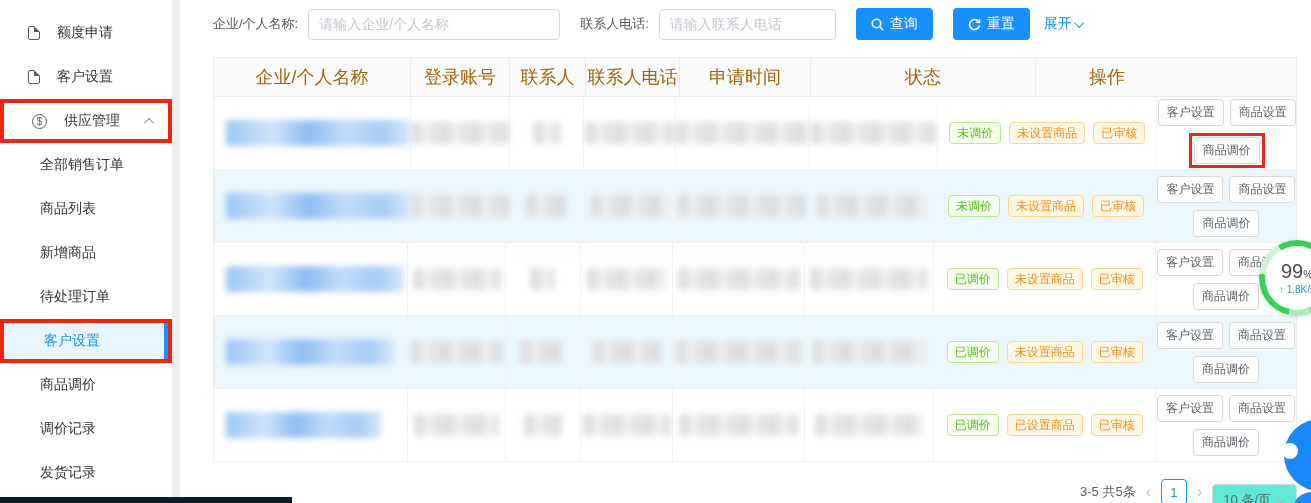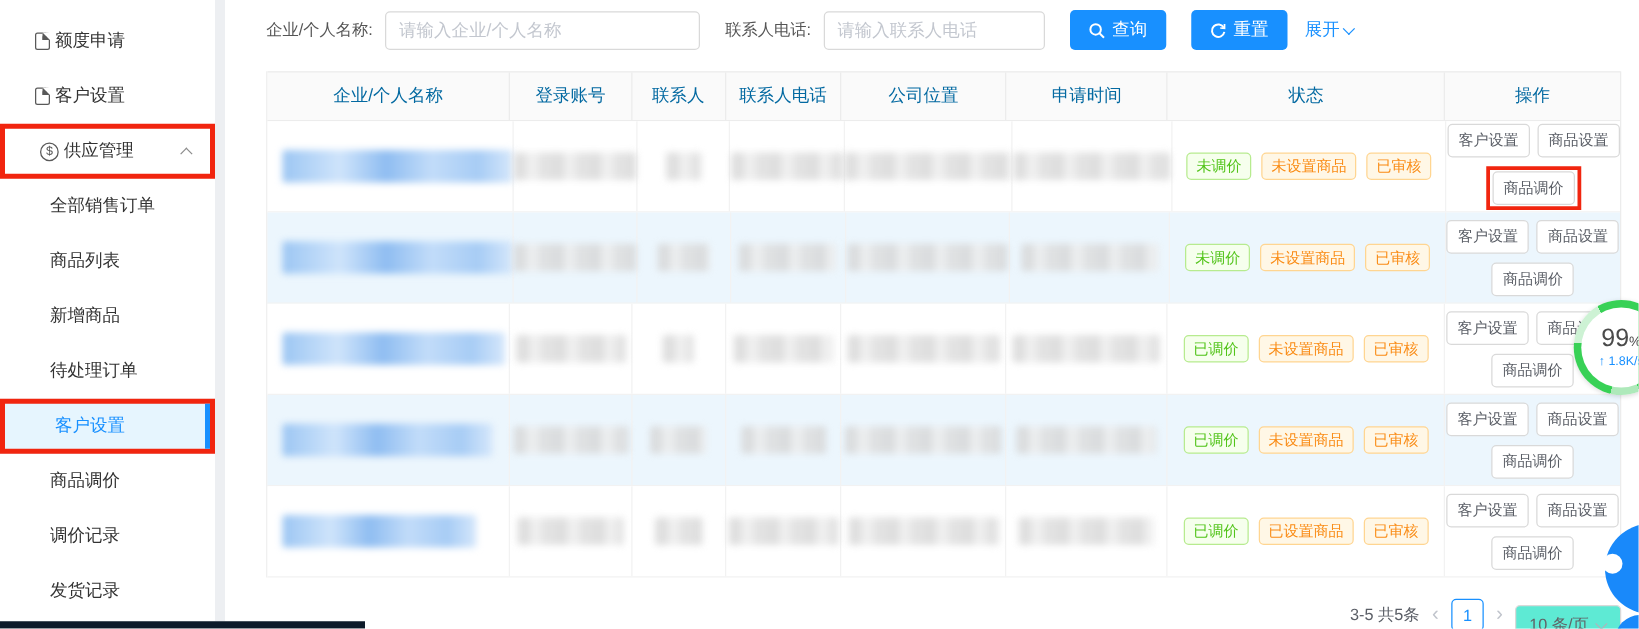--- a/index.html
+++ b/index.html
@@ -6,21 +6,21 @@
   html,body { background:#fff; }
   body { font-family:"Liberation Sans","DejaVu Sans",sans-serif; }
   .page { position:relative; width:1311px; height:503px; overflow:hidden; background:#fff; }
 
   
   .sidebar { position:absolute; left:0; top:0; width:172px; height:497px; background:#fff; }
   .menu { padding-top:11px; }
   .side-item { position:relative; height:44px; display:flex; align-items:center; font-size:14px; color:#333; cursor:pointer; }
   .side-item.parent { padding-left:28px; }
   .side-item.sub { padding-left:40px; }
-  .side-item .side-label { margin-left:4px; }
+  .side-item .side-label { margin-left:17px; }
   .side-item.sub .side-label { margin-left:0; }
   .side-item.active { background:#e6f5fe; color:#1890ff; }
   .side-item.active::after { content:''; position:absolute; right:0; top:0; width:4px; height:100%; background:#1890ff; }
   .side-item.annotated { border:4px solid #f1250f; }
   .side-icon { display:inline-flex; align-items:center; justify-content:center; }
   .icon-doc { width:12px; height:14px; border:1px solid #595959; border-radius:2px; position:relative; background:#fff; }
   .icon-doc::after { content:''; position:absolute; top:-1px; right:-1px; border:3px solid; border-color:#fff #fff #595959 #595959; }
   .icon-money { width:15px; height:15px; border:1px solid #595959; border-radius:50%; font-size:10px; line-height:13px; text-align:center; color:#595959; }
   .side-caret { position:absolute; right:14px; width:7px; height:7px; border-left:1px solid #8c8c8c; border-top:1px solid #8c8c8c; transform:rotate(45deg) translateY(2px); }
   .scrollstrip { position:absolute; left:172px; top:0; width:8px; height:497px; background:#edeff2; }
@@ -38,21 +38,21 @@
   .btn-primary { display:inline-flex; align-items:center; gap:6px; height:32px; padding:0 15px; margin-left:20px; background:#1890ff; color:#fff; border:none; border-radius:4px; font-size:14px; cursor:pointer; }
   .btn-primary + .btn-primary { }
   .btn-primary svg { display:block; }
   .expand { display:inline-flex; align-items:center; gap:5px; margin-left:14px; color:#1890ff; font-size:14px; cursor:pointer; text-decoration:none; }
   .caret-down { width:7px; height:7px; border-left:1px solid #1890ff; border-bottom:1px solid #1890ff; transform:rotate(-45deg) translateY(-2px); }
   .caret-down.gray { border-color:#b0b4bb; }
 
   
   .table { position:absolute; left:33px; top:57px; width:1084px; border-left:1px solid #ececec; border-right:1px solid #ececec; }
   .thead { display:flex; height:40px; background:#fafafa; border-top:1px solid #ececec; border-bottom:1px solid #ececec; }
-  .th { display:flex; align-items:center; justify-content:center; font-size:14px; color:#0369a1; border-right:1px solid #ececec; }
+  .th { display:flex; align-items:center; justify-content:center; font-size:18px; color:#a16207; border-right:1px solid #ececec; }
   .th:last-child { border-right:none; }
   .tr { display:flex; height:73px; border-bottom:1px solid #f2f2f2; background:#fff; }
   .tr.stripe { background:#ecf6fd; }
   .td { display:flex; align-items:center; justify-content:center; border-right:1px solid #f2f2f2; }
   .td:last-child { border-right:none; }
   .col-name { width:197px; }
   .col-account { width:99px; }
   .col-contact { width:76px; }
   .col-phone { width:94px; }
   .col-location { width:134px; }
@@ -196,21 +196,20 @@
         <i class="caret-down"></i>
       </a>
     </div>
 
     <div class="table">
       <div class="thead">
           <div class="th col-name">企业/个人名称</div>
           <div class="th col-account">登录账号</div>
           <div class="th col-contact">联系人</div>
           <div class="th col-phone">联系人电话</div>
-          <div class="th col-location">公司位置</div>
           <div class="th col-time">申请时间</div>
           <div class="th col-status">状态</div>
           <div class="th col-action">操作</div>
         </div>
       <div class="tbody">
   <div class="tr">
     <div class="td col-name cell-left">
               <div class="redact r-blue" style="width: 185px;"></div>
             </div>
     <div class="td col-account">

